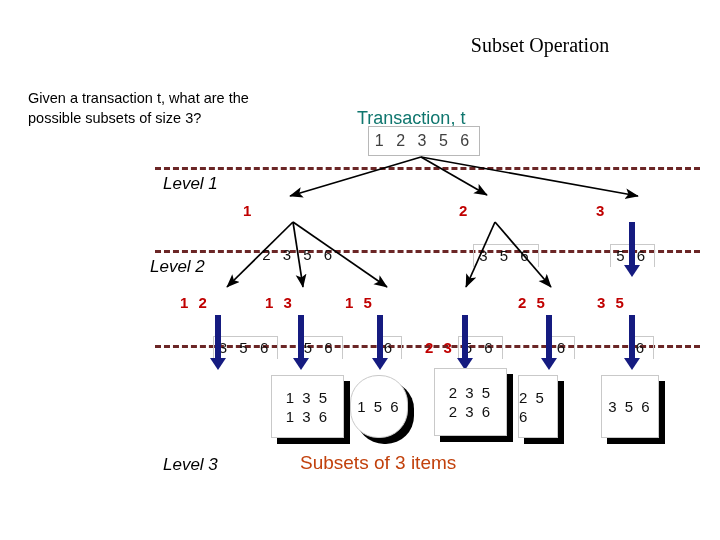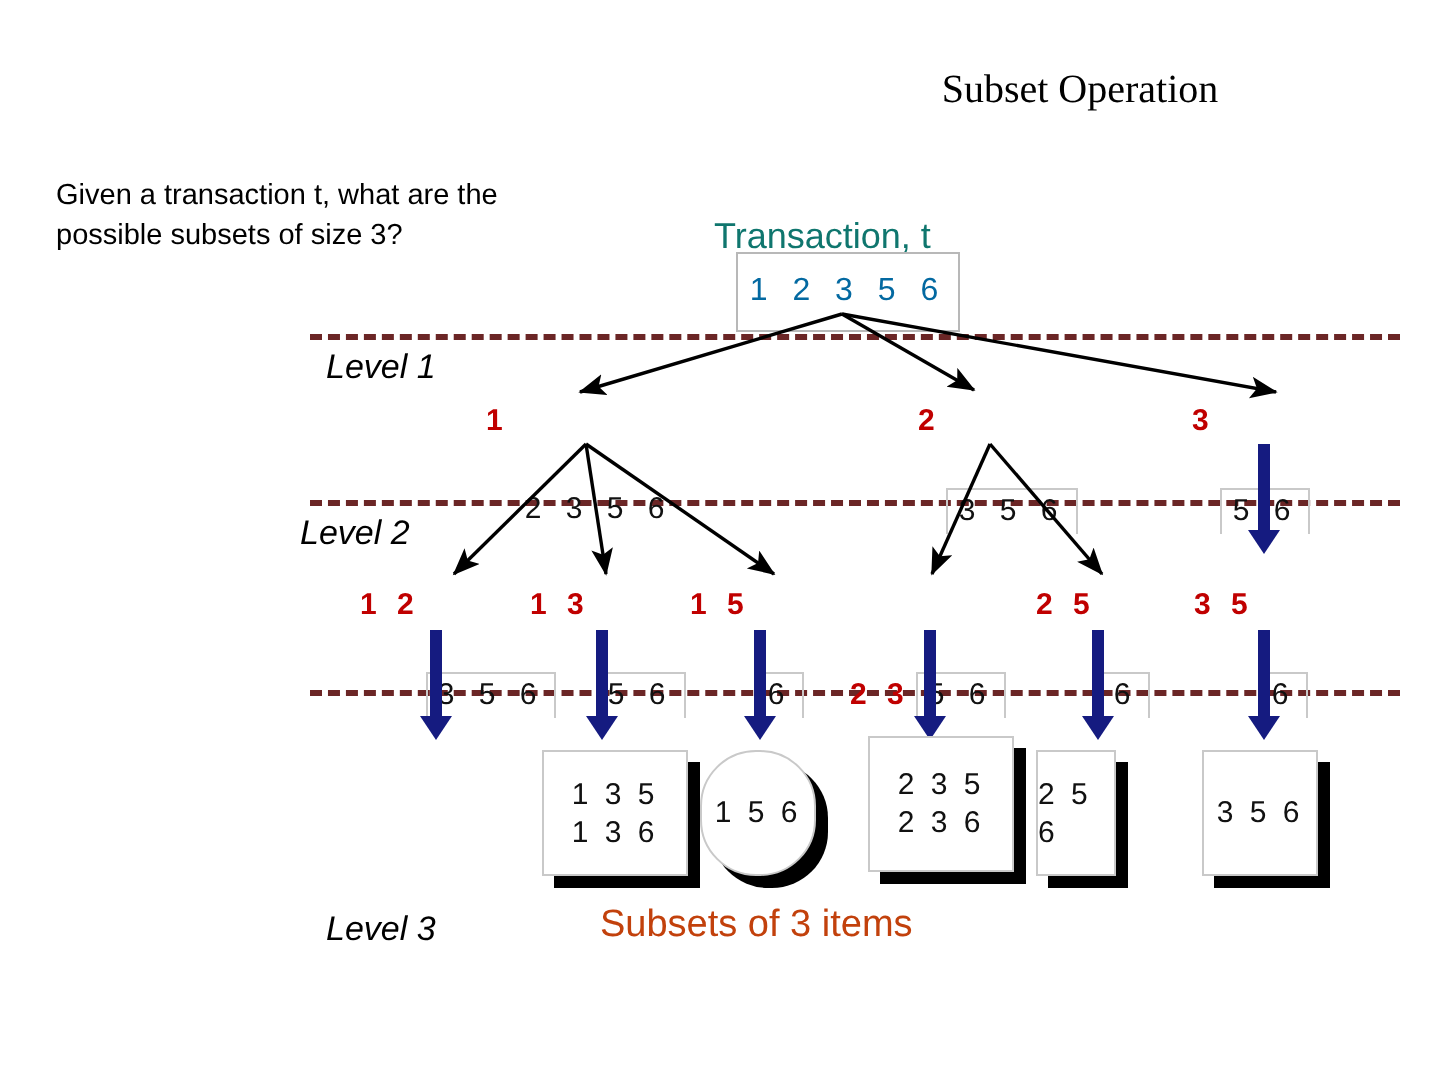--- a/index.html
+++ b/index.html
@@ -38,26 +38,26 @@
     font-size:18px;
     color:#0f766e;
     white-space:nowrap;
     margin-top:12px;
   }
 
   
   .root-box{
     position:absolute;
     left:368px; top:126px;
-    width:112px; height:40px;
+    width:112px; height:30px;
     border:1px solid #b8b8b8;
     background:#fff;
     display:flex;align-items:center;justify-content:center;
     font-size:16px;letter-spacing:4px;
-    color:#0369a1;
+    color:#404040;
     box-sizing:border-box;
   }
 
   
   .dash{
     position:absolute;
     left:155px; width:545px; height:0;
     border-top:3px dashed #6b2626;
   }
   .dash.d1{top:167px;}

